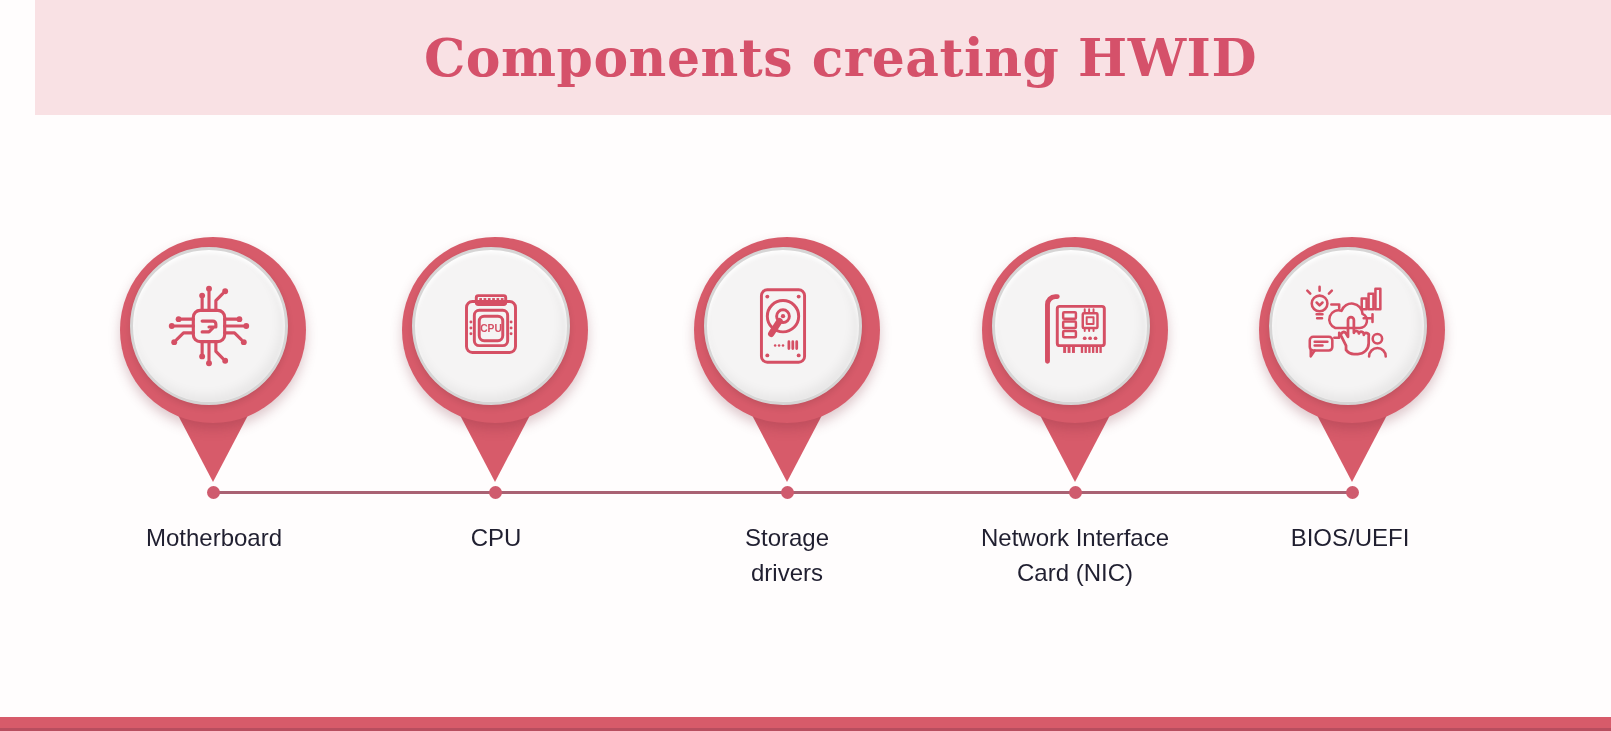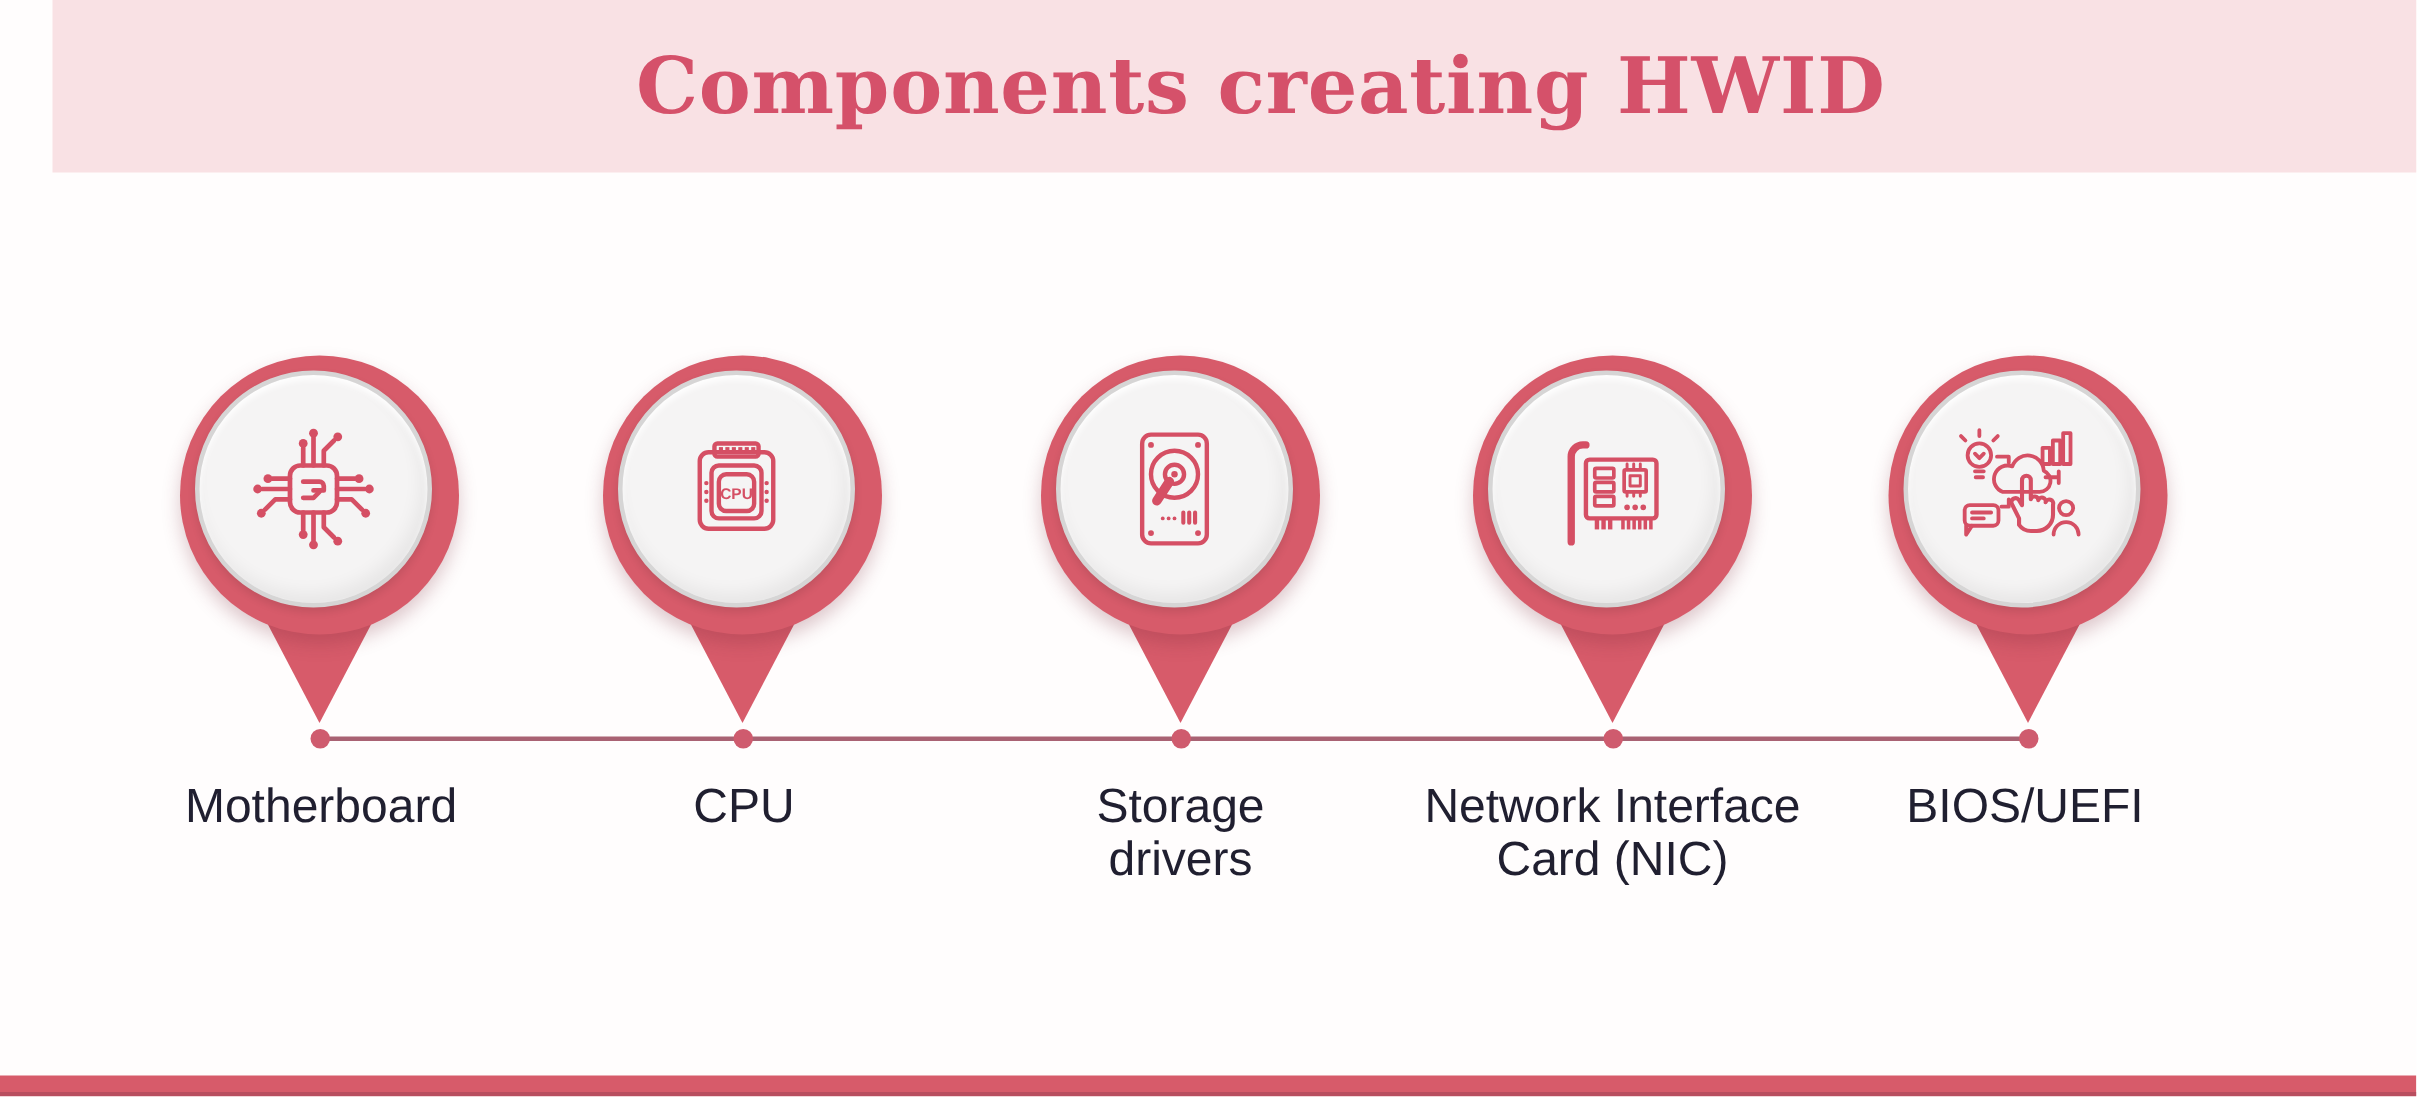--- a/index.html
+++ b/index.html
@@ -55,21 +55,21 @@
   .timeline-dot{
     position:absolute; top:486px; width:13px; height:13px; border-radius:50%;
     background:var(--dot-color,#cf5b6e);
   }
   .d1{left:207px}.d2{left:489px}.d3{left:781px}.d4{left:1069px}.d5{left:1346px}
   
   .pin-label{
     position:absolute; top:520px; width:340px;
     transform:translateX(-50%);
     text-align:center; white-space:pre-line;
-    font-size:32px; line-height:35px;
+    font-size:24px; line-height:35px;
     color:var(--label-text,#201f30);
   }
   .l1{left:214px}.l2{left:496px}.l3{left:787px}.l4{left:1075px}.l5{left:1350px}
   
   .bottom-bar{
     position:absolute; left:0; bottom:0; width:100%; height:14px;
     background:var(--accent,#d75b6a);
     border-bottom:3px solid var(--bottom-bar-edge,#b84e5f);
     box-sizing:border-box;
   }

